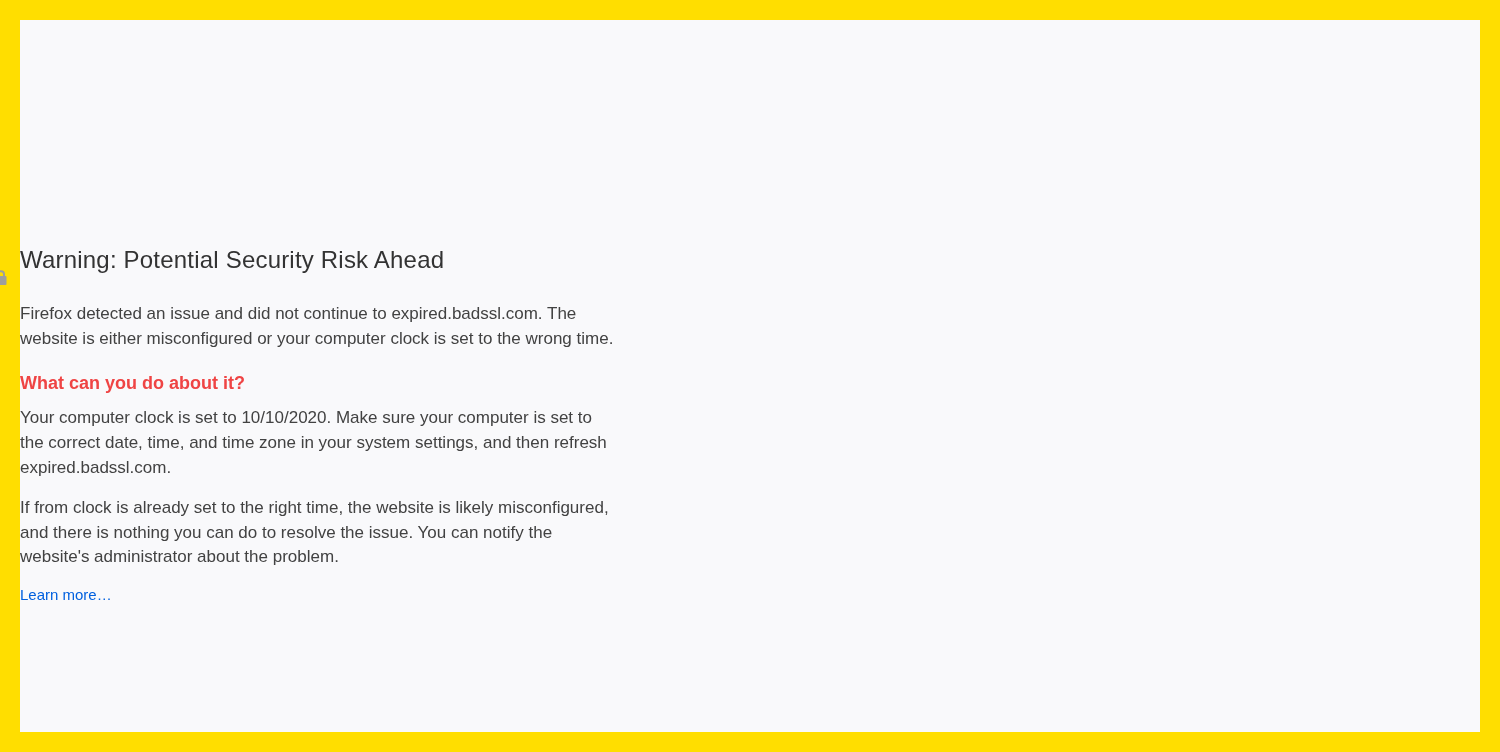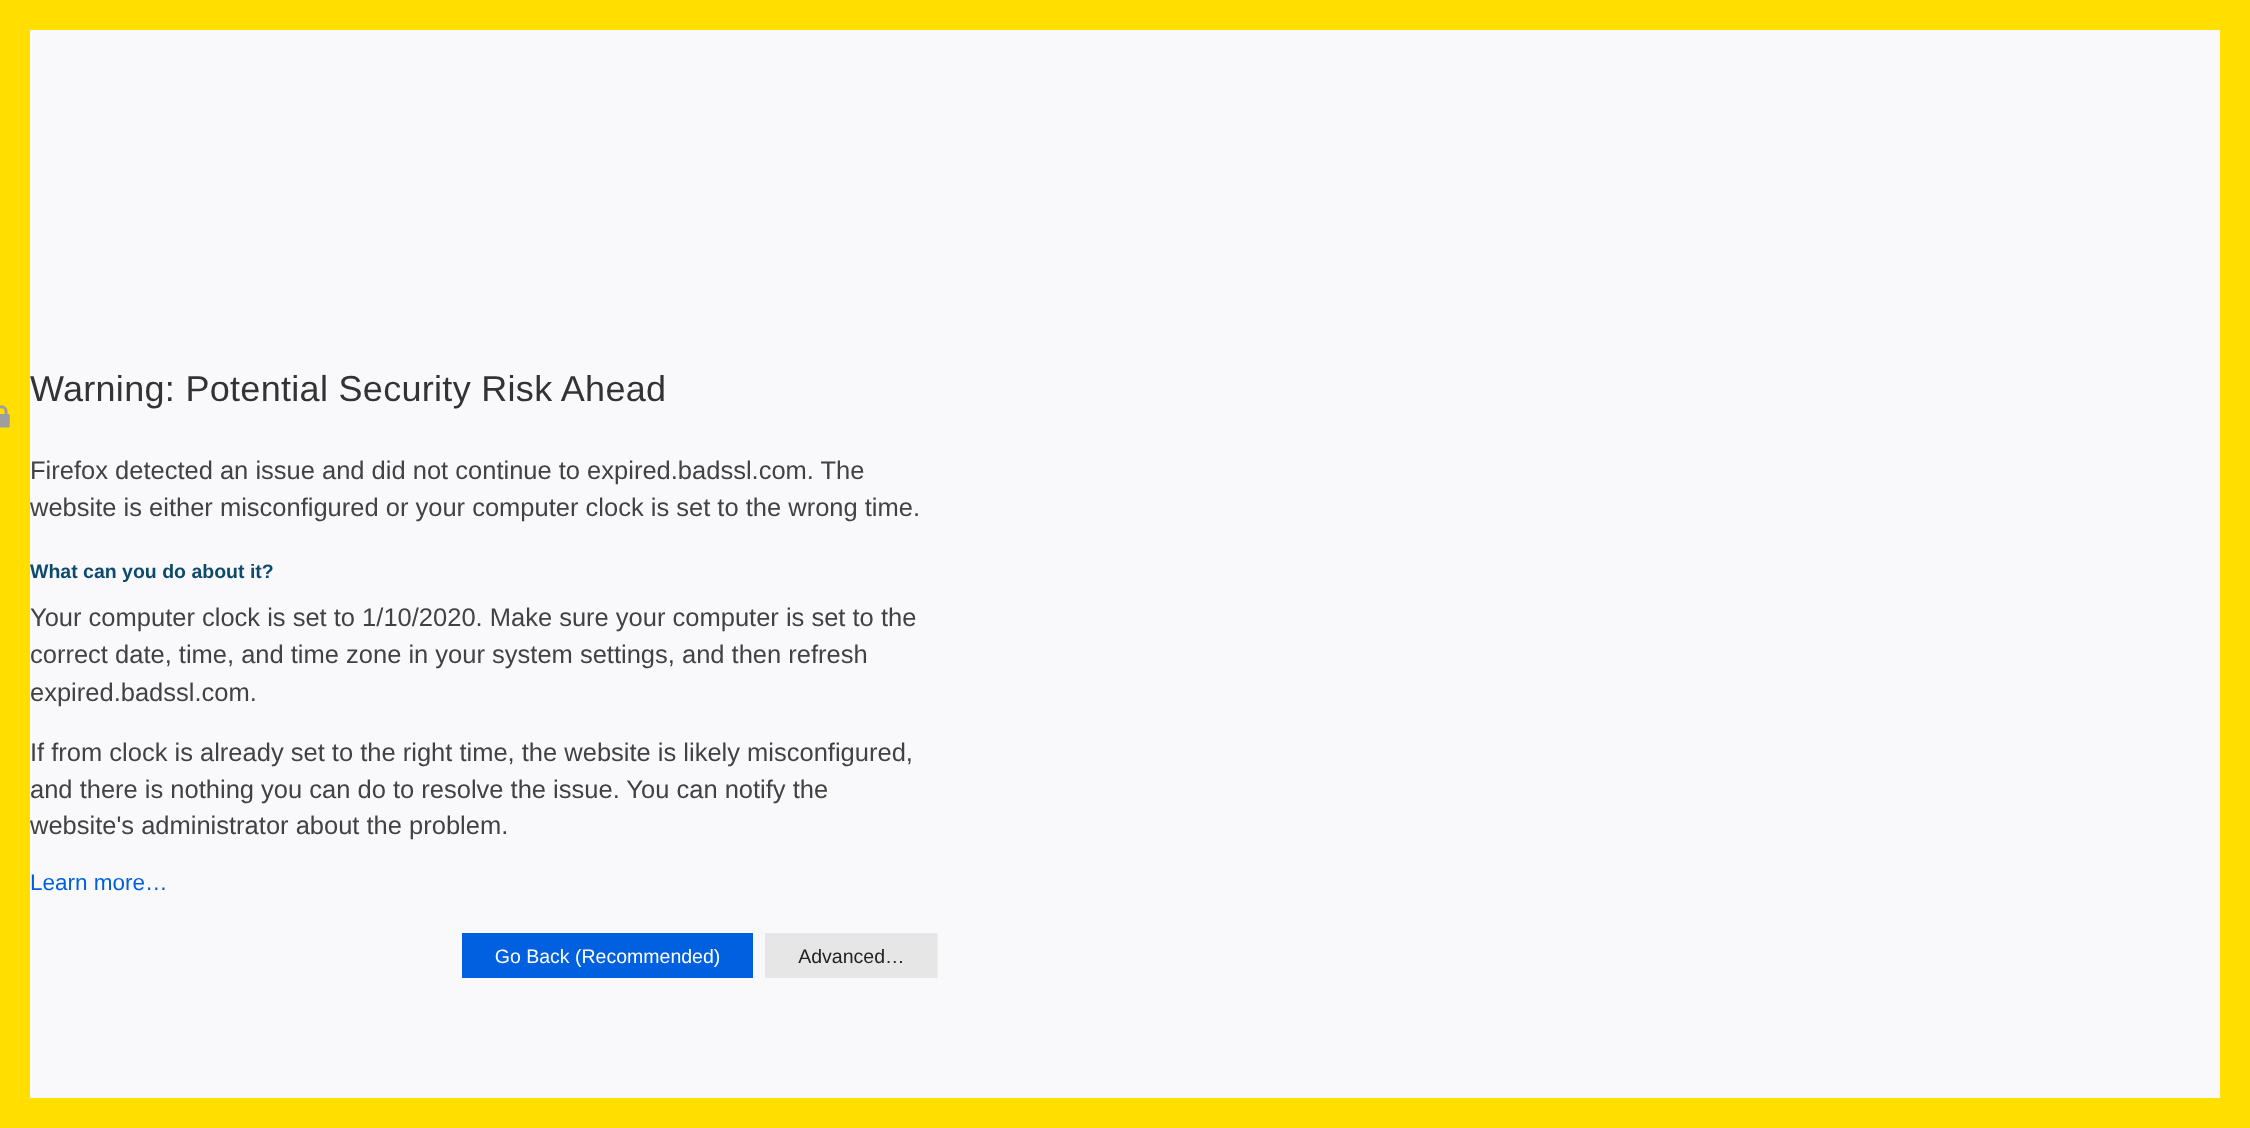--- a/index.html
+++ b/index.html
@@ -49,23 +49,23 @@
     letter-spacing: 0.2px;
   }
   .para {
     font-size: 17px;
     color: #424242;
     line-height: 1.45;
     margin-bottom: 16px;
     max-width: 600px;
   }
   .sub-heading {
-    font-size: 13px;
+    font-size: 18px;
     font-weight: 700;
-    color: #0c4a6e;
+    color: #ef4444;
     margin-top: 22px;
     margin-bottom: 12px;
   }
   .link {
     color: #0060df;
     font-size: 15px;
     text-decoration: none;
     cursor: pointer;
   }
   .button-row {
@@ -113,24 +113,20 @@
         </svg>
       </div>
     </div>
 
     <h1 class="heading">Warning: Potential Security Risk Ahead</h1>
 
     <p class="para">Firefox detected an issue and did not continue to expired.badssl.com. The website is either misconfigured or your computer clock is set to the wrong time.</p>
 
     <p class="sub-heading">What can you do about it?</p>
 
-    <p class="para">Your computer clock is set to 1/10/2020. Make sure your computer is set to the correct date, time, and time zone in your system settings, and then refresh expired.badssl.com.</p>
+    <p class="para">Your computer clock is set to 10/10/2020. Make sure your computer is set to the correct date, time, and time zone in your system settings, and then refresh expired.badssl.com.</p>
     <p class="para">If from clock is already set to the right time, the website is likely misconfigured, and there is nothing you can do to resolve the issue. You can notify the website's administrator about the problem.</p>
 
     <a class="link">Learn more…</a>
 
-    <div class="button-row">
-      <button class="btn btn-primary">Go Back (Recommended)</button>
-      <button class="btn btn-secondary">Advanced…</button>
-    </div>
 
   </div>
 </div>
 
 </body></html>

